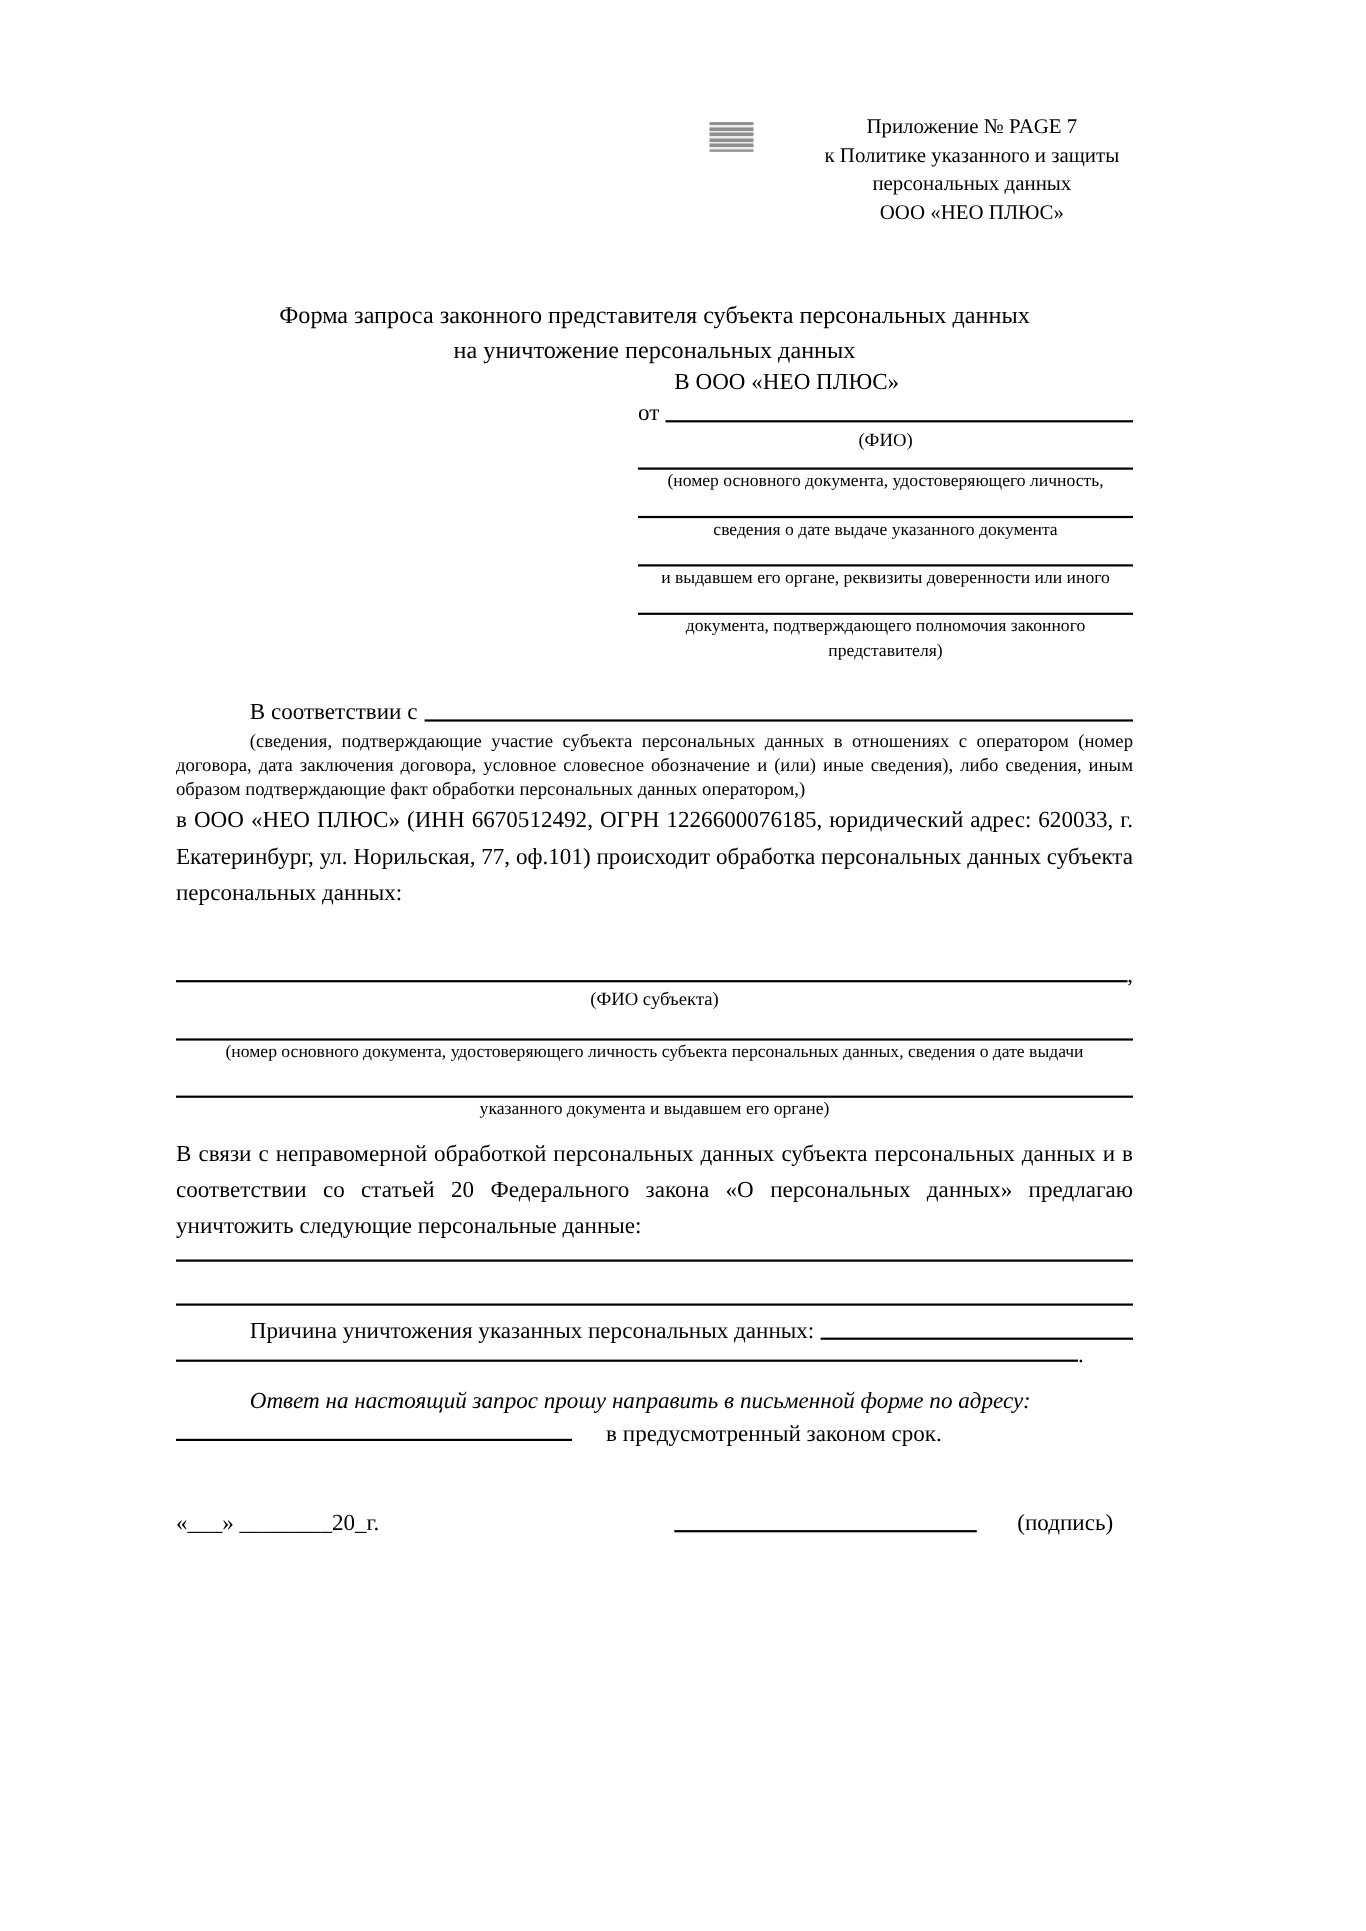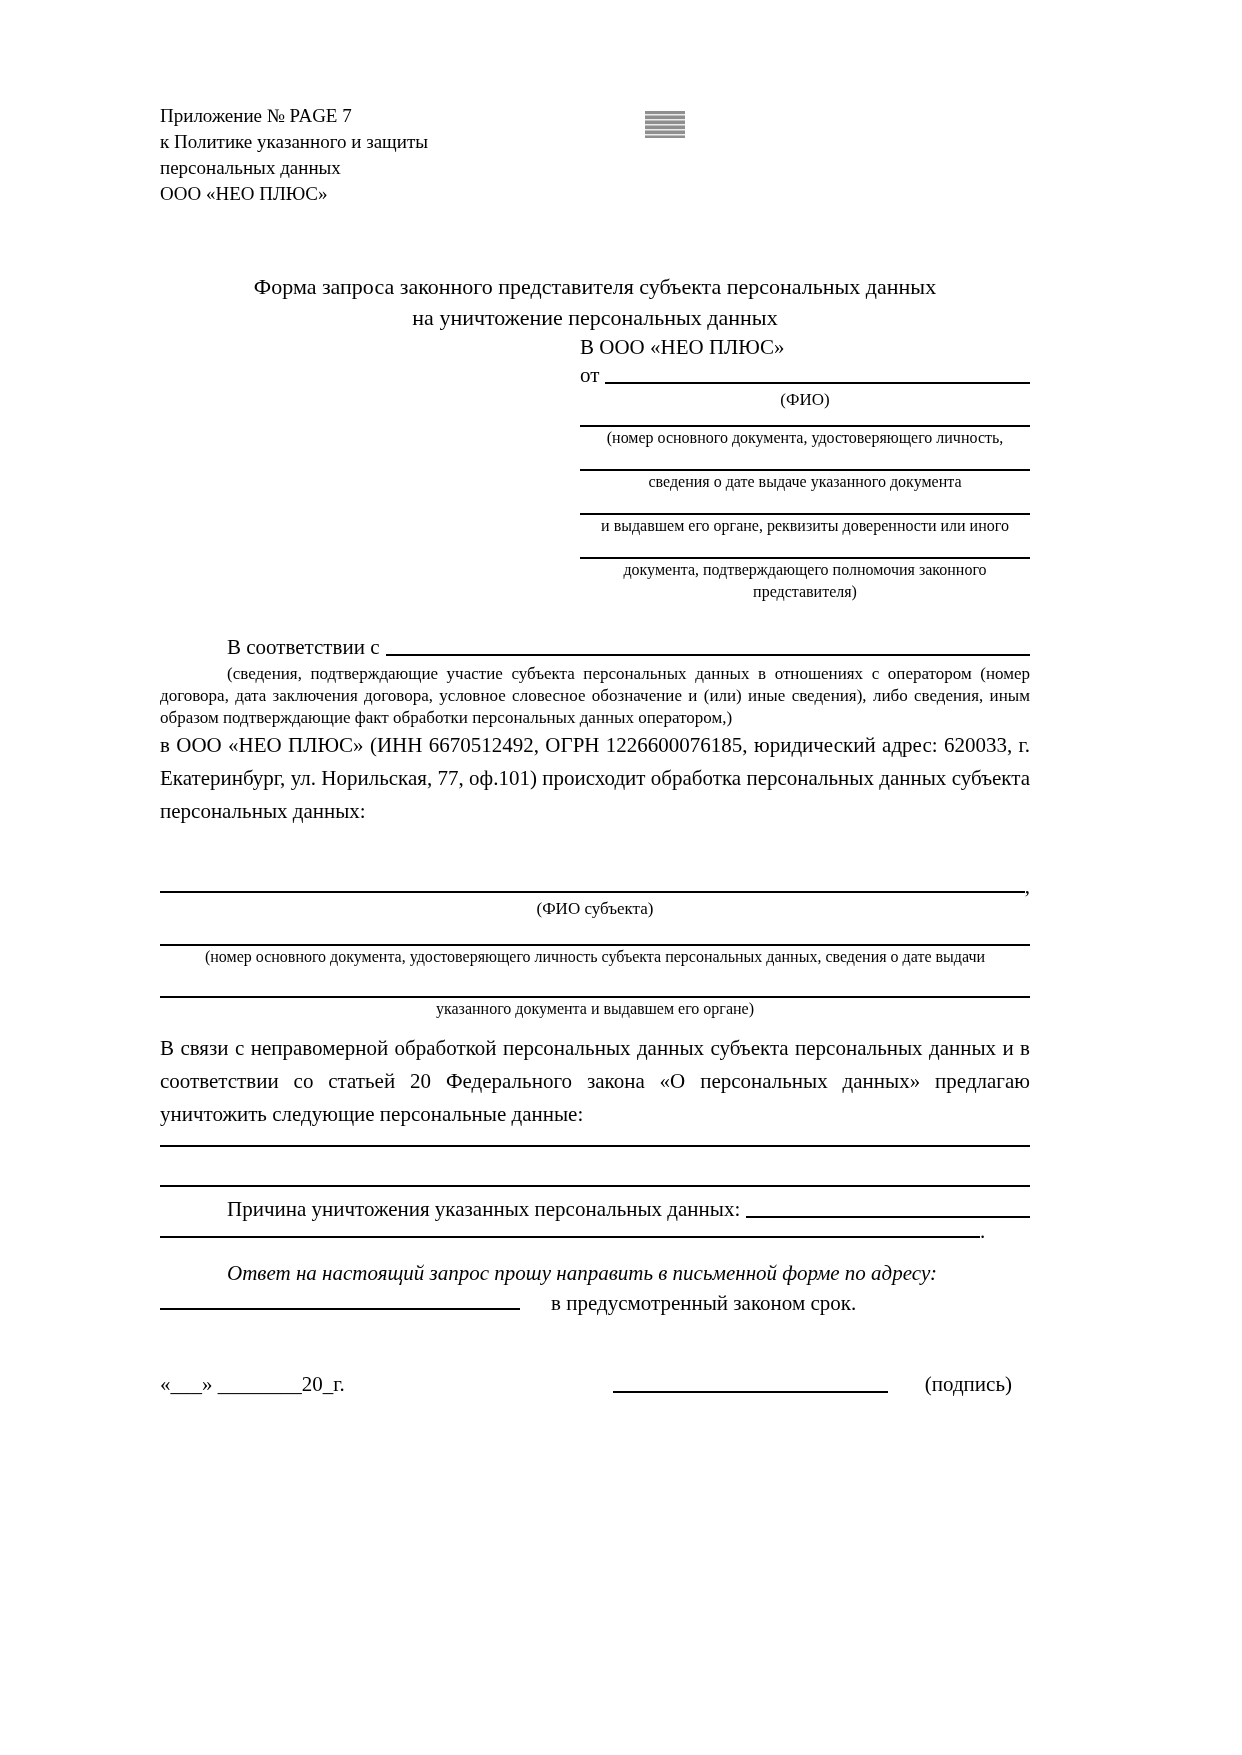--- a/index.html
+++ b/index.html
@@ -8,26 +8,26 @@
     width:1242px; height:1755px; background:#ffffff; color:#000;
     font-family:"Liberation Serif", serif; font-size:21px;
     position:relative; padding:103px 212px 0 160px; overflow:hidden;
   }
   
   .header-row { position:relative; height:104px; }
   .field-marker {
     position:absolute; left:485px; top:8px; width:40px; height:27px;
     background:repeating-linear-gradient(180deg,#8f8f8f 0 3px,#ececec 3px 4px,#bdbdbd 4px 5px);
   }
-  .header-block { font-size:19px; line-height:26px; }
+  .header-block { margin-left:577px; font-size:19px; line-height:26px;text-align:center; }
   
   .title { margin-top:64px; text-align:center; font-weight:normal; font-size:22px; line-height:31px; }
   
   .addressee { width:450px; margin-left:420px; }
-  .addr-to { line-height:28px; }
+  .addr-to { line-height:28px;margin-left:33px; }
   .row-fill { display:flex; line-height:28px; }
   .row-fill .label { white-space:nowrap; }
   .fill { flex:1; position:relative; margin-left:6px; }
   .fill::after, .fillfix::after {
     content:""; position:absolute; left:0; right:0; bottom:5px; border-bottom:2px solid #000;
   }
   .fillfix { position:relative; display:inline-block; }
   .caption { text-align:center; font-size:16px; line-height:22px; }
   .caption-fio { font-size:17px; }
   .blank { border-bottom:2px solid #000; }

